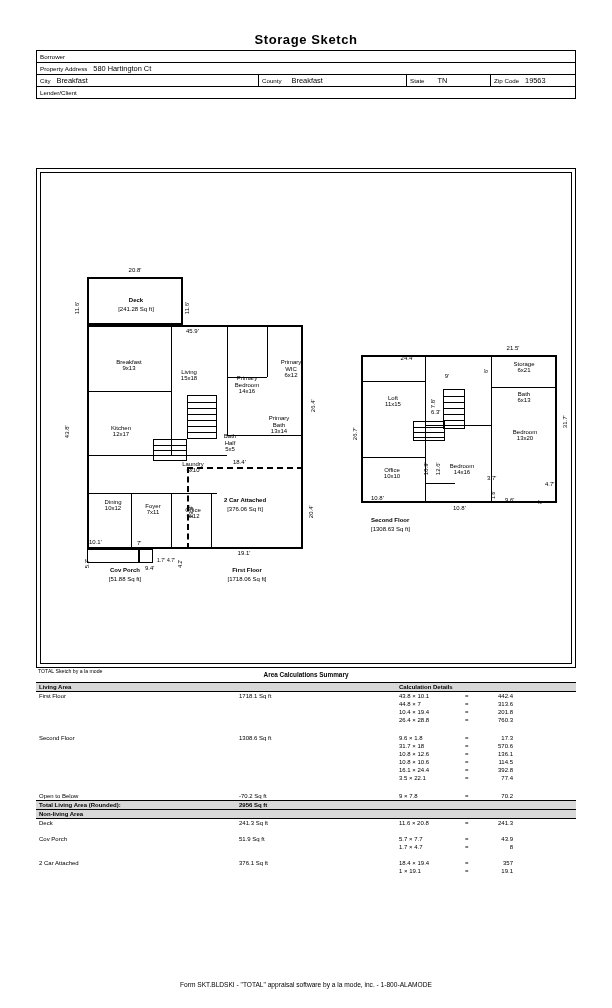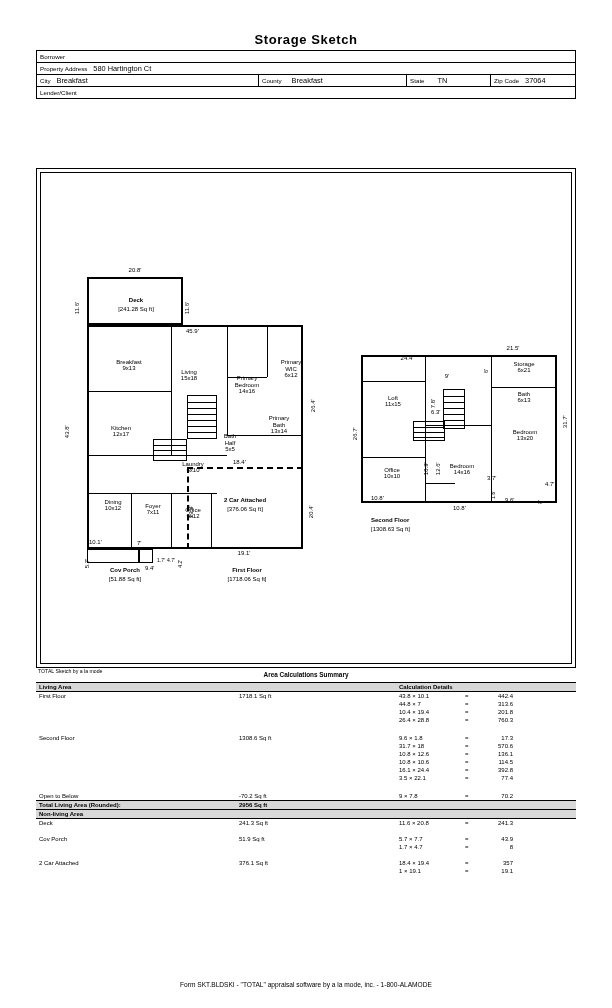--- a/index.html
+++ b/index.html
@@ -111,21 +111,21 @@
         <span class="val">Breakfast</span>
       </td>
       <td style="width:24px;border-right:none">
         <span class="lbl">State</span>
       </td>
       <td style="width:60px;border-left:none">
         <span class="val">TN</span>
       </td>
       <td>
         <span class="lbl">Zip Code</span>
-        <span class="val">37064</span>
+        <span class="val">19563</span>
       </td>
     </tr>
     <tr>
       <td colspan="6">
         <span class="lbl">Lender/Client</span>
         <span class="val"></span>
       </td>
     </tr>
   </tbody>
     </table>

